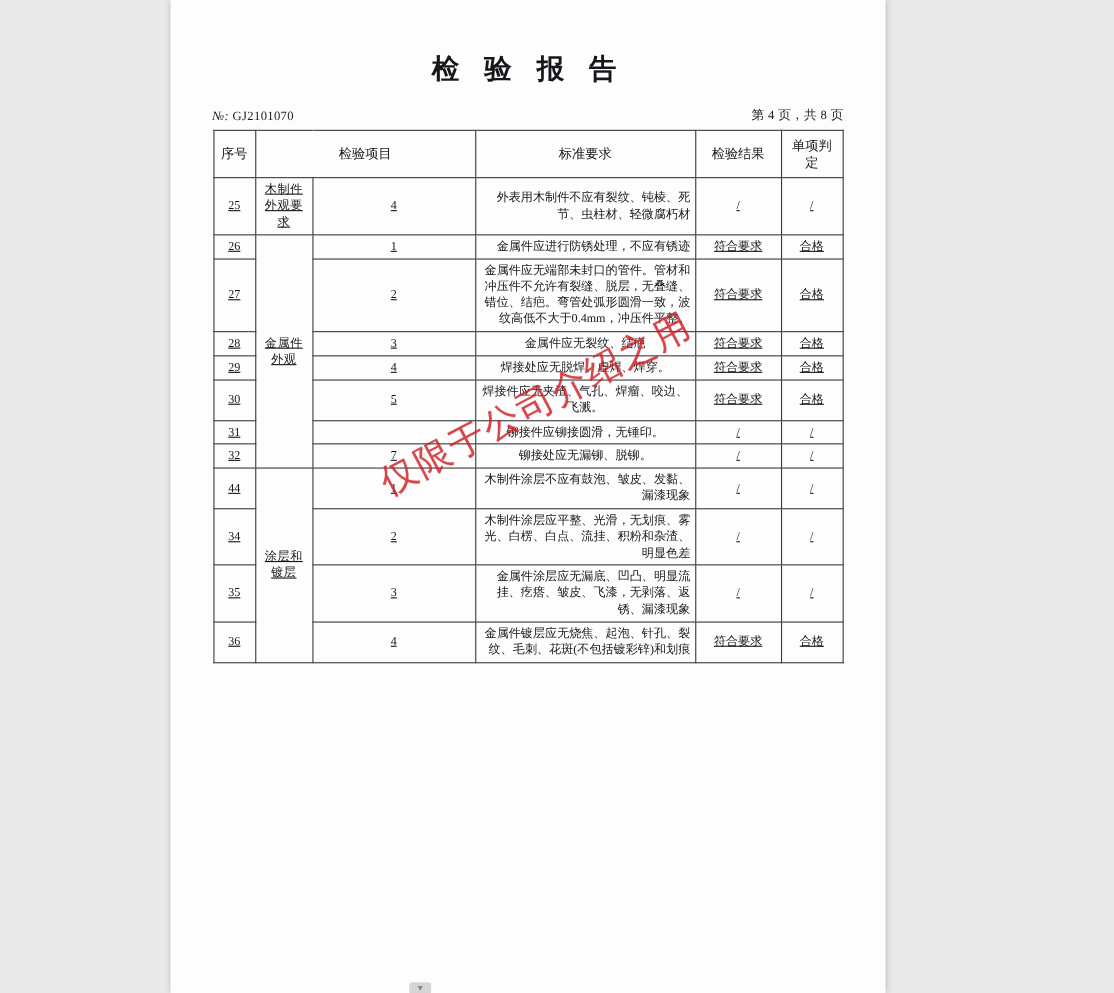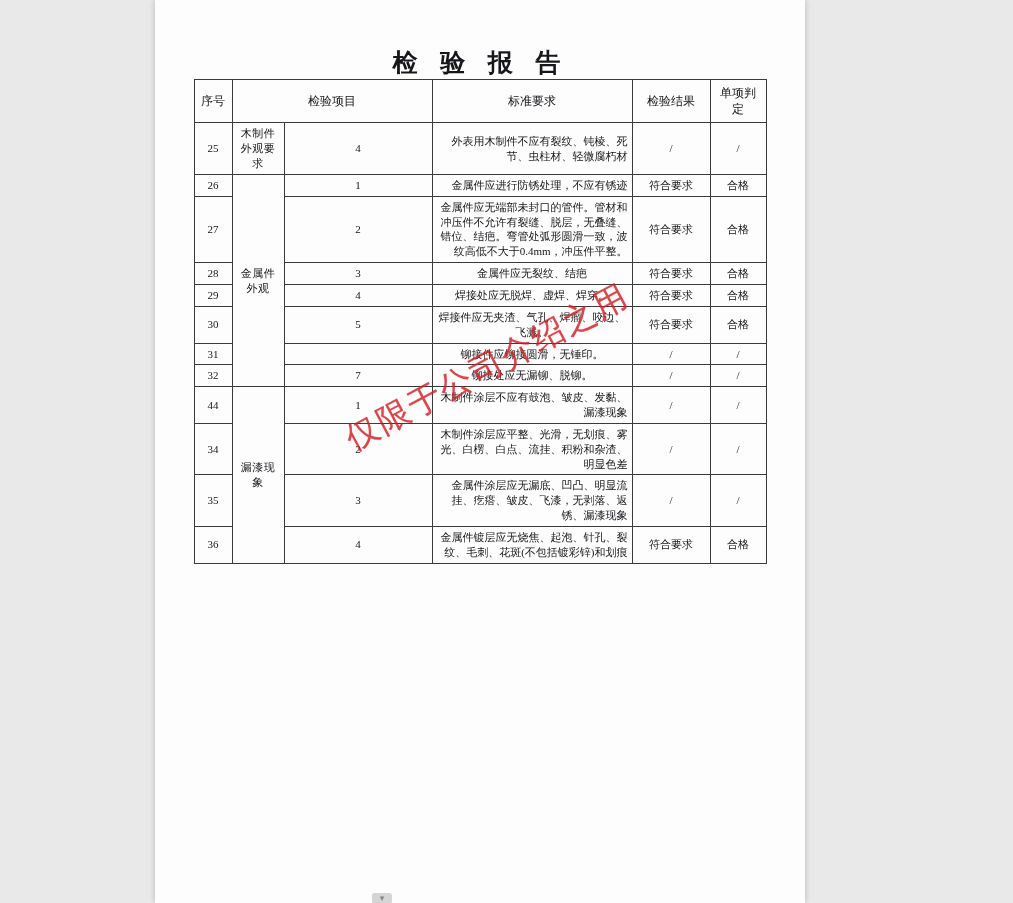--- a/index.html
+++ b/index.html
@@ -68,21 +68,21 @@
     font-size: 12px;
     padding: 5px 2px;
   }
   col.c-seq { width: 38px; }
   col.c-grp { width: 52px; }
   col.c-item { width: 148px; }
   col.c-std { width: 200px; }
   col.c-res { width: 78px; }
   col.c-judge { width: 56px; }
 
-  td.seq, td.item, td.res, td.judge, td.grp { text-align: center; }
+  td.seq, td.item, td.res, td.judge, td.grp { text-align: center; text-decoration: underline; }
   td.grp {
     font-size: 11px;
     line-height: 1.5;
     letter-spacing: 0.5px;
   }
   td.std { text-align: right; }
   td.std.center { text-align: center; }
   td.item { font-size: 11.5px; }
 
   
@@ -127,20 +127,27 @@
 
   <div class="speck" style="left:172px;top:210px;width:3px;height:3px;"></div>
   <div class="speck" style="left:176px;top:253px;width:3px;height:3px;"></div>
   <div class="speck" style="left:173px;top:627px;width:3px;height:3px;"></div>
   <div class="speck" style="left:176px;top:670px;width:3px;height:3px;"></div>
 
   <div class="page-sheet">
 
     <div class="doc-title">检 验 报 告</div>
 
+    <div class="meta-row">
+      <div class="meta-left">
+        <span class="no-label">№:</span>
+        <span>GJ2101070</span>
+      </div>
+      <div class="meta-right">第 4 页，共 8 页</div>
+    </div>
 
     <table class="report">
       <colgroup>
         <col class="c-seq">
           <col class="c-grp">
           <col class="c-item">
           <col class="c-std">
           <col class="c-res">
           <col class="c-judge">
       </colgroup>
@@ -219,21 +226,21 @@
         <tr>
           <td class="seq">32</td>
           <td class="item">7</td>
           <td class="std center">铆接处应无漏铆、脱铆。</td>
           <td class="res">/</td>
           <td class="judge">/</td>
         </tr>
 
         <tr>
           <td class="seq">44</td>
-          <td class="grp" rowspan="4">漏漆现象</td>
+          <td class="grp" rowspan="4">涂层和镀层</td>
           <td class="item">1</td>
           <td class="std">木制件涂层不应有鼓泡、皱皮、发黏、漏漆现象</td>
           <td class="res">/</td>
           <td class="judge">/</td>
         </tr>
 
         <tr>
           <td class="seq">34</td>
           <td class="item">2</td>
           <td class="std">木制件涂层应平整、光滑，无划痕、雾光、白楞、白点、流挂、积粉和杂渣、明显色差</td>

